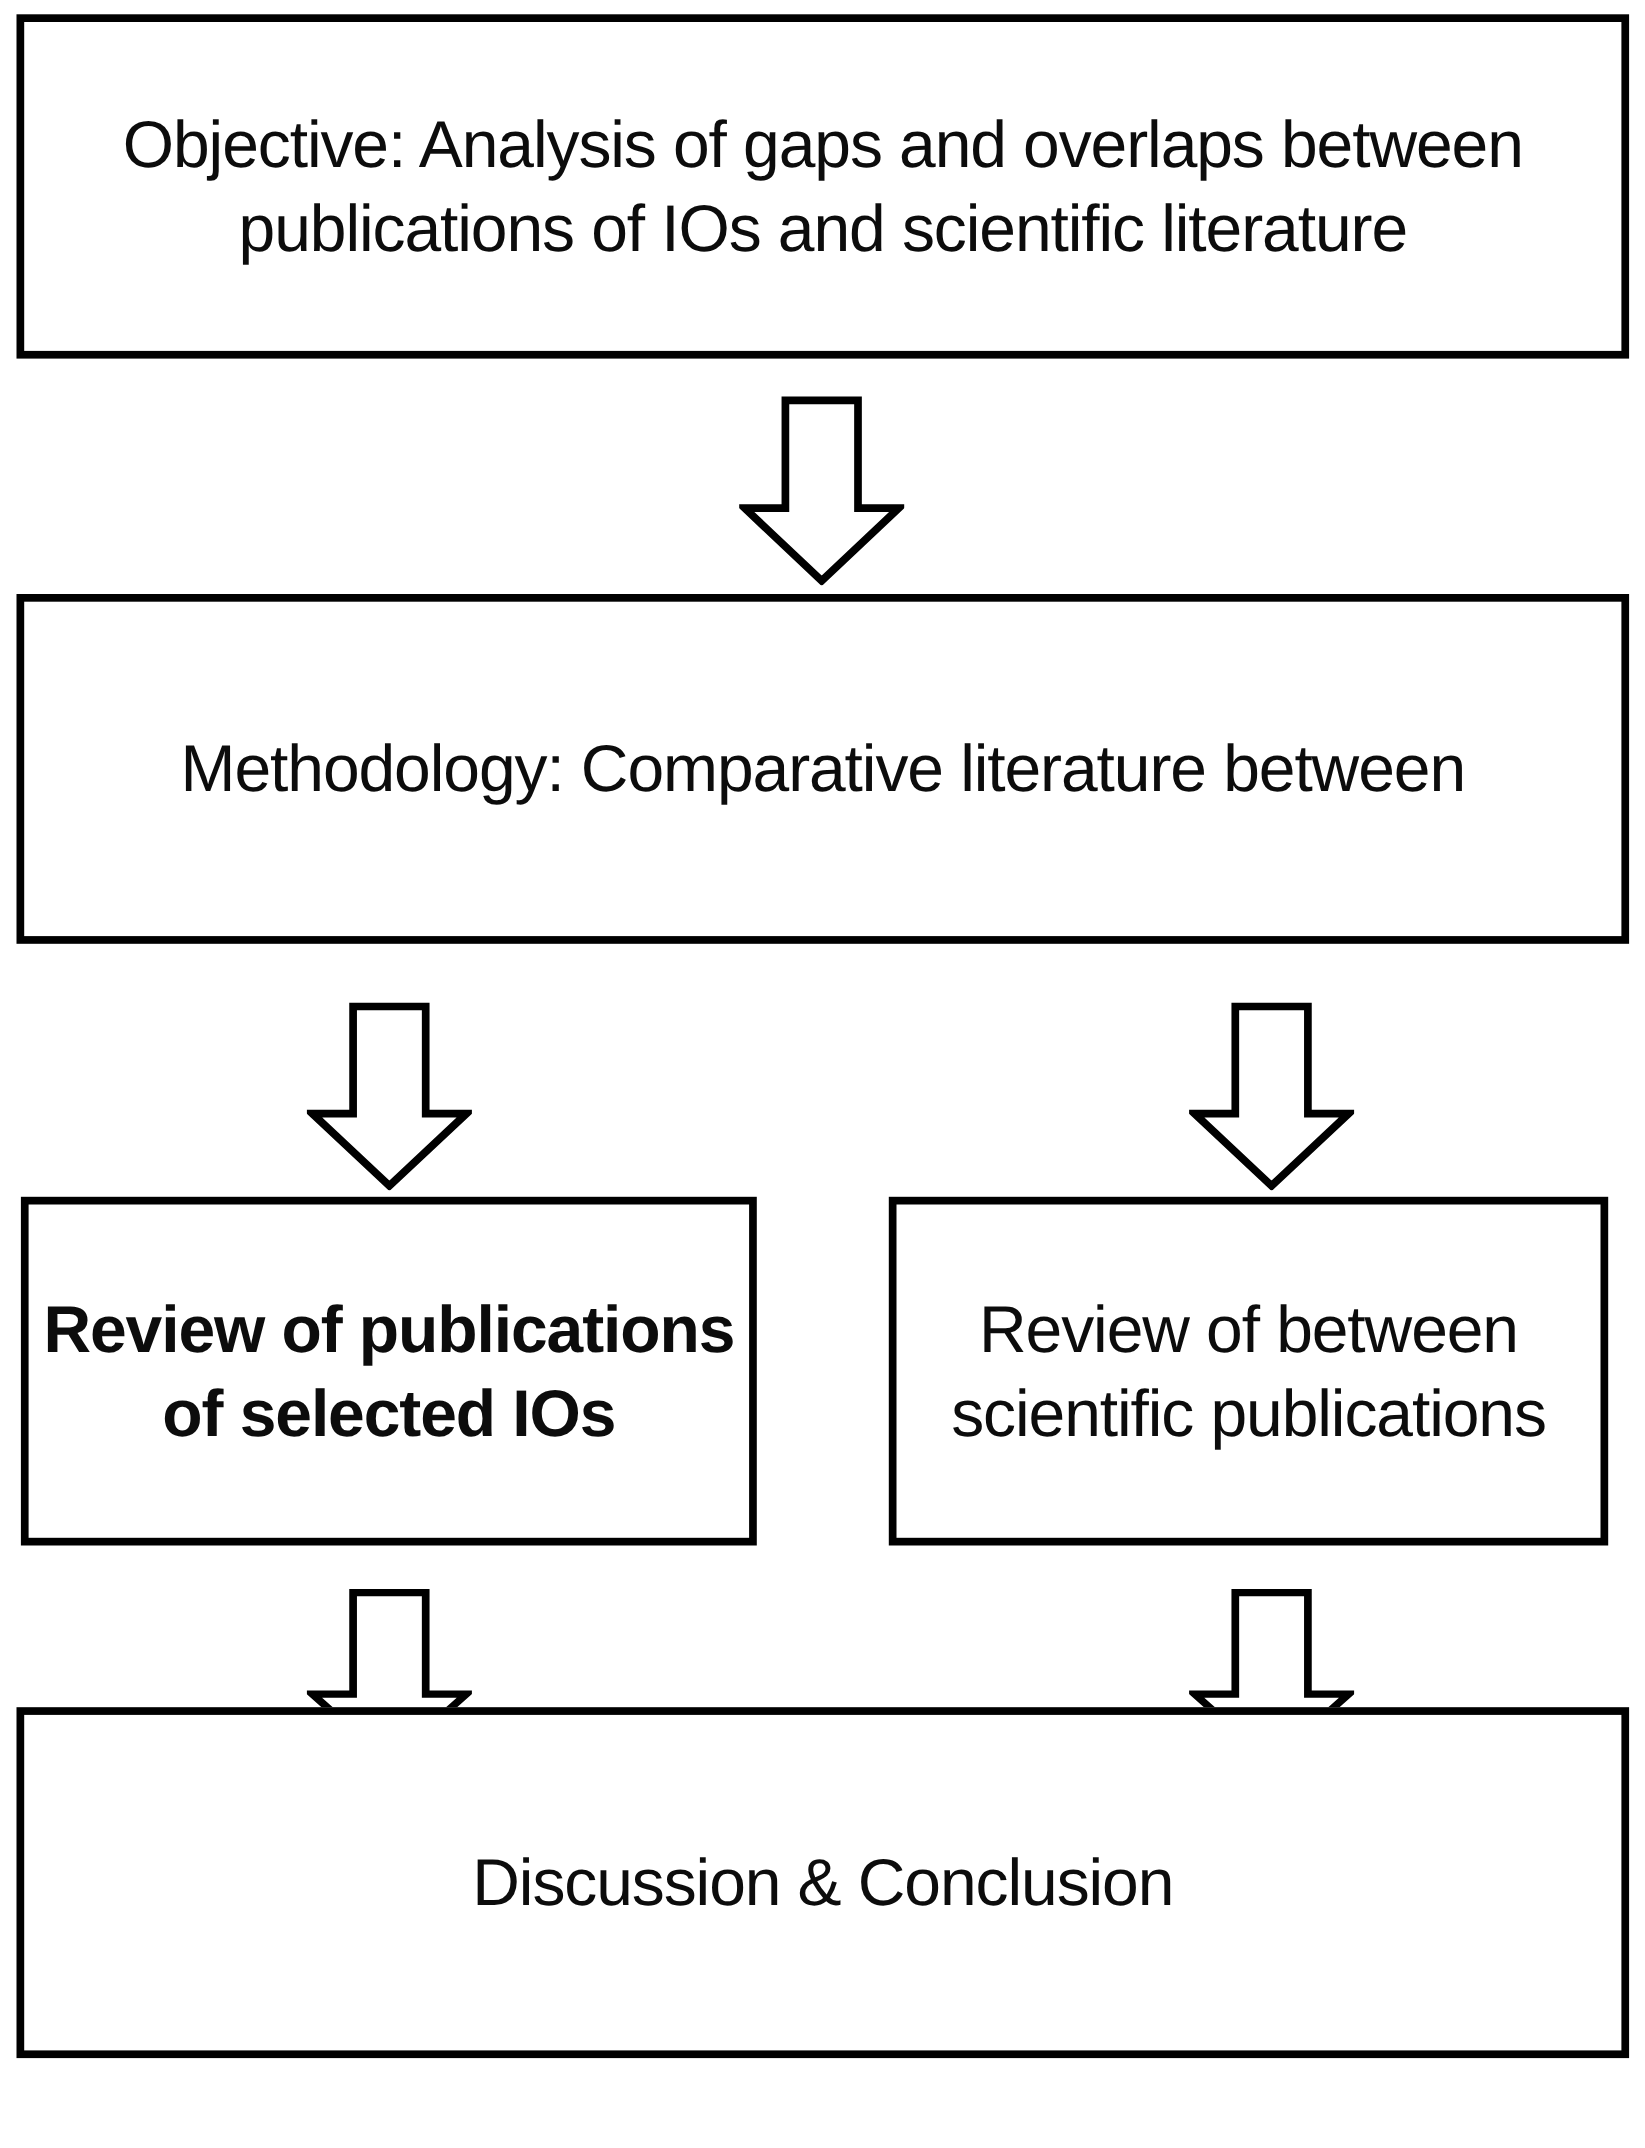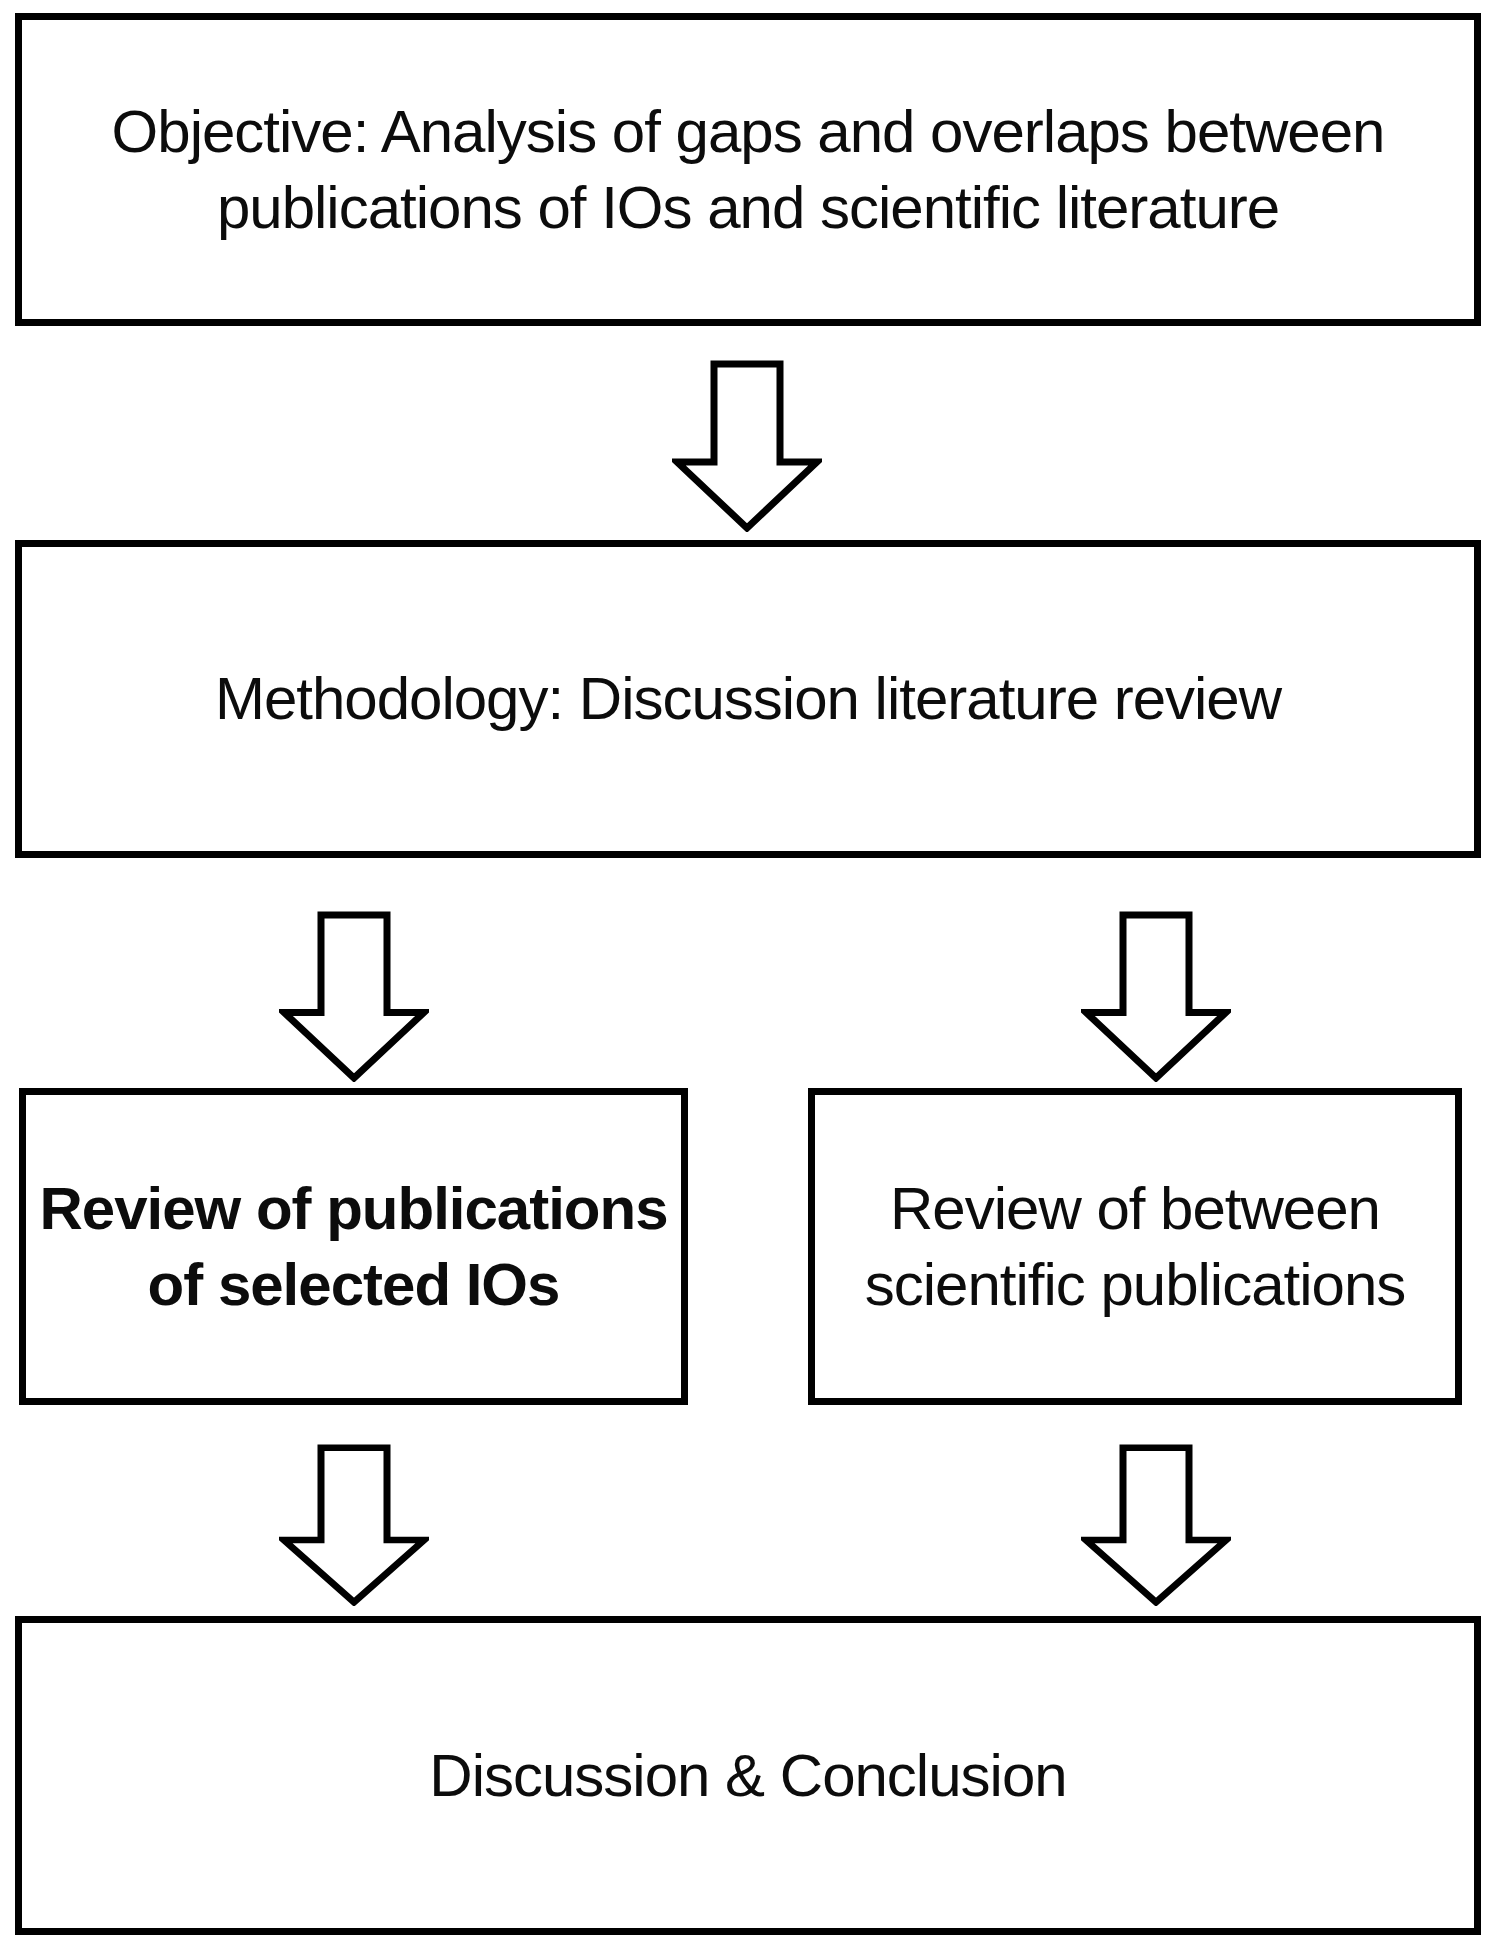--- a/index.html
+++ b/index.html
@@ -27,21 +27,21 @@
     font-size: 60px;
     line-height: 76px;
     letter-spacing: -1px;
   }
   .node .node-label { display: block; width: 100%; padding: 0 8px; }
 
   .node-objective   { left: 15px;  top: 13px;   width: 1466px; height: 313px; }
   .node-methodology { left: 15px;  top: 540px;  width: 1466px; height: 318px; }
   .node-review-ios  { left: 19px;  top: 1088px; width: 669px;  height: 317px; font-weight: bold; }
   .node-review-sci  { left: 808px; top: 1088px; width: 654px;  height: 317px; }
-  .node-discussion  { left: 15px;  top: 1616px; width: 1466px; height: 319px; }
+  .node-discussion  { left: 15px;  top: 1552px; width: 1466px; height: 319px; }
 
   .arrow { position: absolute; width: 150px; }
   .arrow svg { display: block; width: 100%; height: 100%; }
   .arrow-1  { left: 672px;  top: 360px;  height: 172px; }
   .arrow-2a { left: 279px;  top: 911px;  height: 171px; }
   .arrow-2b { left: 1081px; top: 911px;  height: 171px; }
   .arrow-3a { left: 279px;  top: 1444px; height: 162px; }
   .arrow-3b { left: 1081px; top: 1444px; height: 162px; }
 </style>
 </head>
@@ -53,21 +53,21 @@
     <span class="node-label">Objective: Analysis of gaps and overlaps between publications of IOs and scientific literature</span>
   </div>
 
   <div class="arrow arrow-1">
     <svg viewBox="0 0 150 172" preserveAspectRatio="none" aria-hidden="true">
       <path d="M42 4 H108 V102 H145 L75 168 L5 102 H42 Z" fill="#ffffff" stroke="#000000" stroke-width="7" stroke-linejoin="miter"></path>
     </svg>
   </div>
 
   <div class="node node-methodology">
-    <span class="node-label">Methodology: Discussion literature review</span>
+    <span class="node-label">Methodology: Comparative literature between</span>
   </div>
 
   <div class="arrow arrow-2a">
     <svg viewBox="0 0 150 172" preserveAspectRatio="none" aria-hidden="true">
       <path d="M42 4 H108 V102 H145 L75 168 L5 102 H42 Z" fill="#ffffff" stroke="#000000" stroke-width="7" stroke-linejoin="miter"></path>
     </svg>
   </div>
 
   <div class="arrow arrow-2b">
     <svg viewBox="0 0 150 172" preserveAspectRatio="none" aria-hidden="true">

